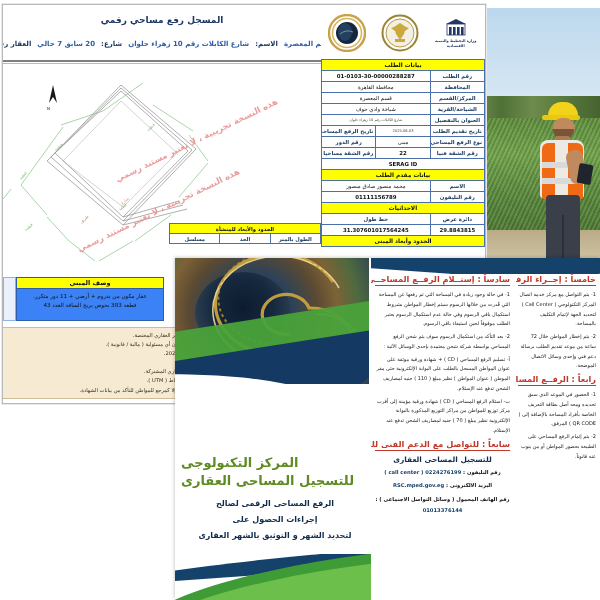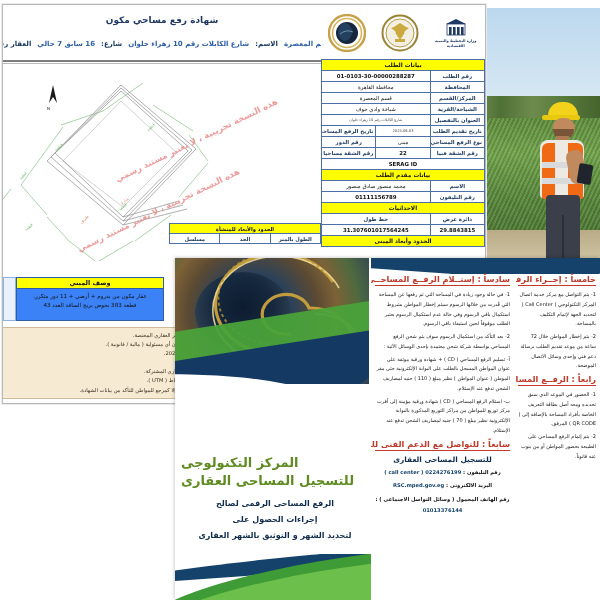--- a/index.html
+++ b/index.html
@@ -225,24 +225,24 @@
       <div class="band2"></div>
       <div class="arm"></div>
       <div class="tab"></div>
       <div class="pants"></div>
     </div>
   </div>
 
   <div class="cert">
 
     <div class="cert-head">
-      <div class="cert-title">شهادة رفع مساحي مكون</div>
+      <div class="cert-title">المسجل رفع مساحي رقمي</div>
       <div class="cert-sub">
         <b>العقار رقم:</b>
-        <span class="v">16 سابق 7 حالي</span>
+        <span class="v">20 سابق 7 حالي</span>
         <b>شارع:</b>
         <span class="v">شارع الكابلات رقم 10 زهراء حلوان</span>
         <b>الاسم:</b>
         <span class="v">قسم المعصرة</span>
       </div>
     </div>
     <div class="cert-rule"></div>
     <div class="cert-rule2"></div>
 
     <div class="plan">

